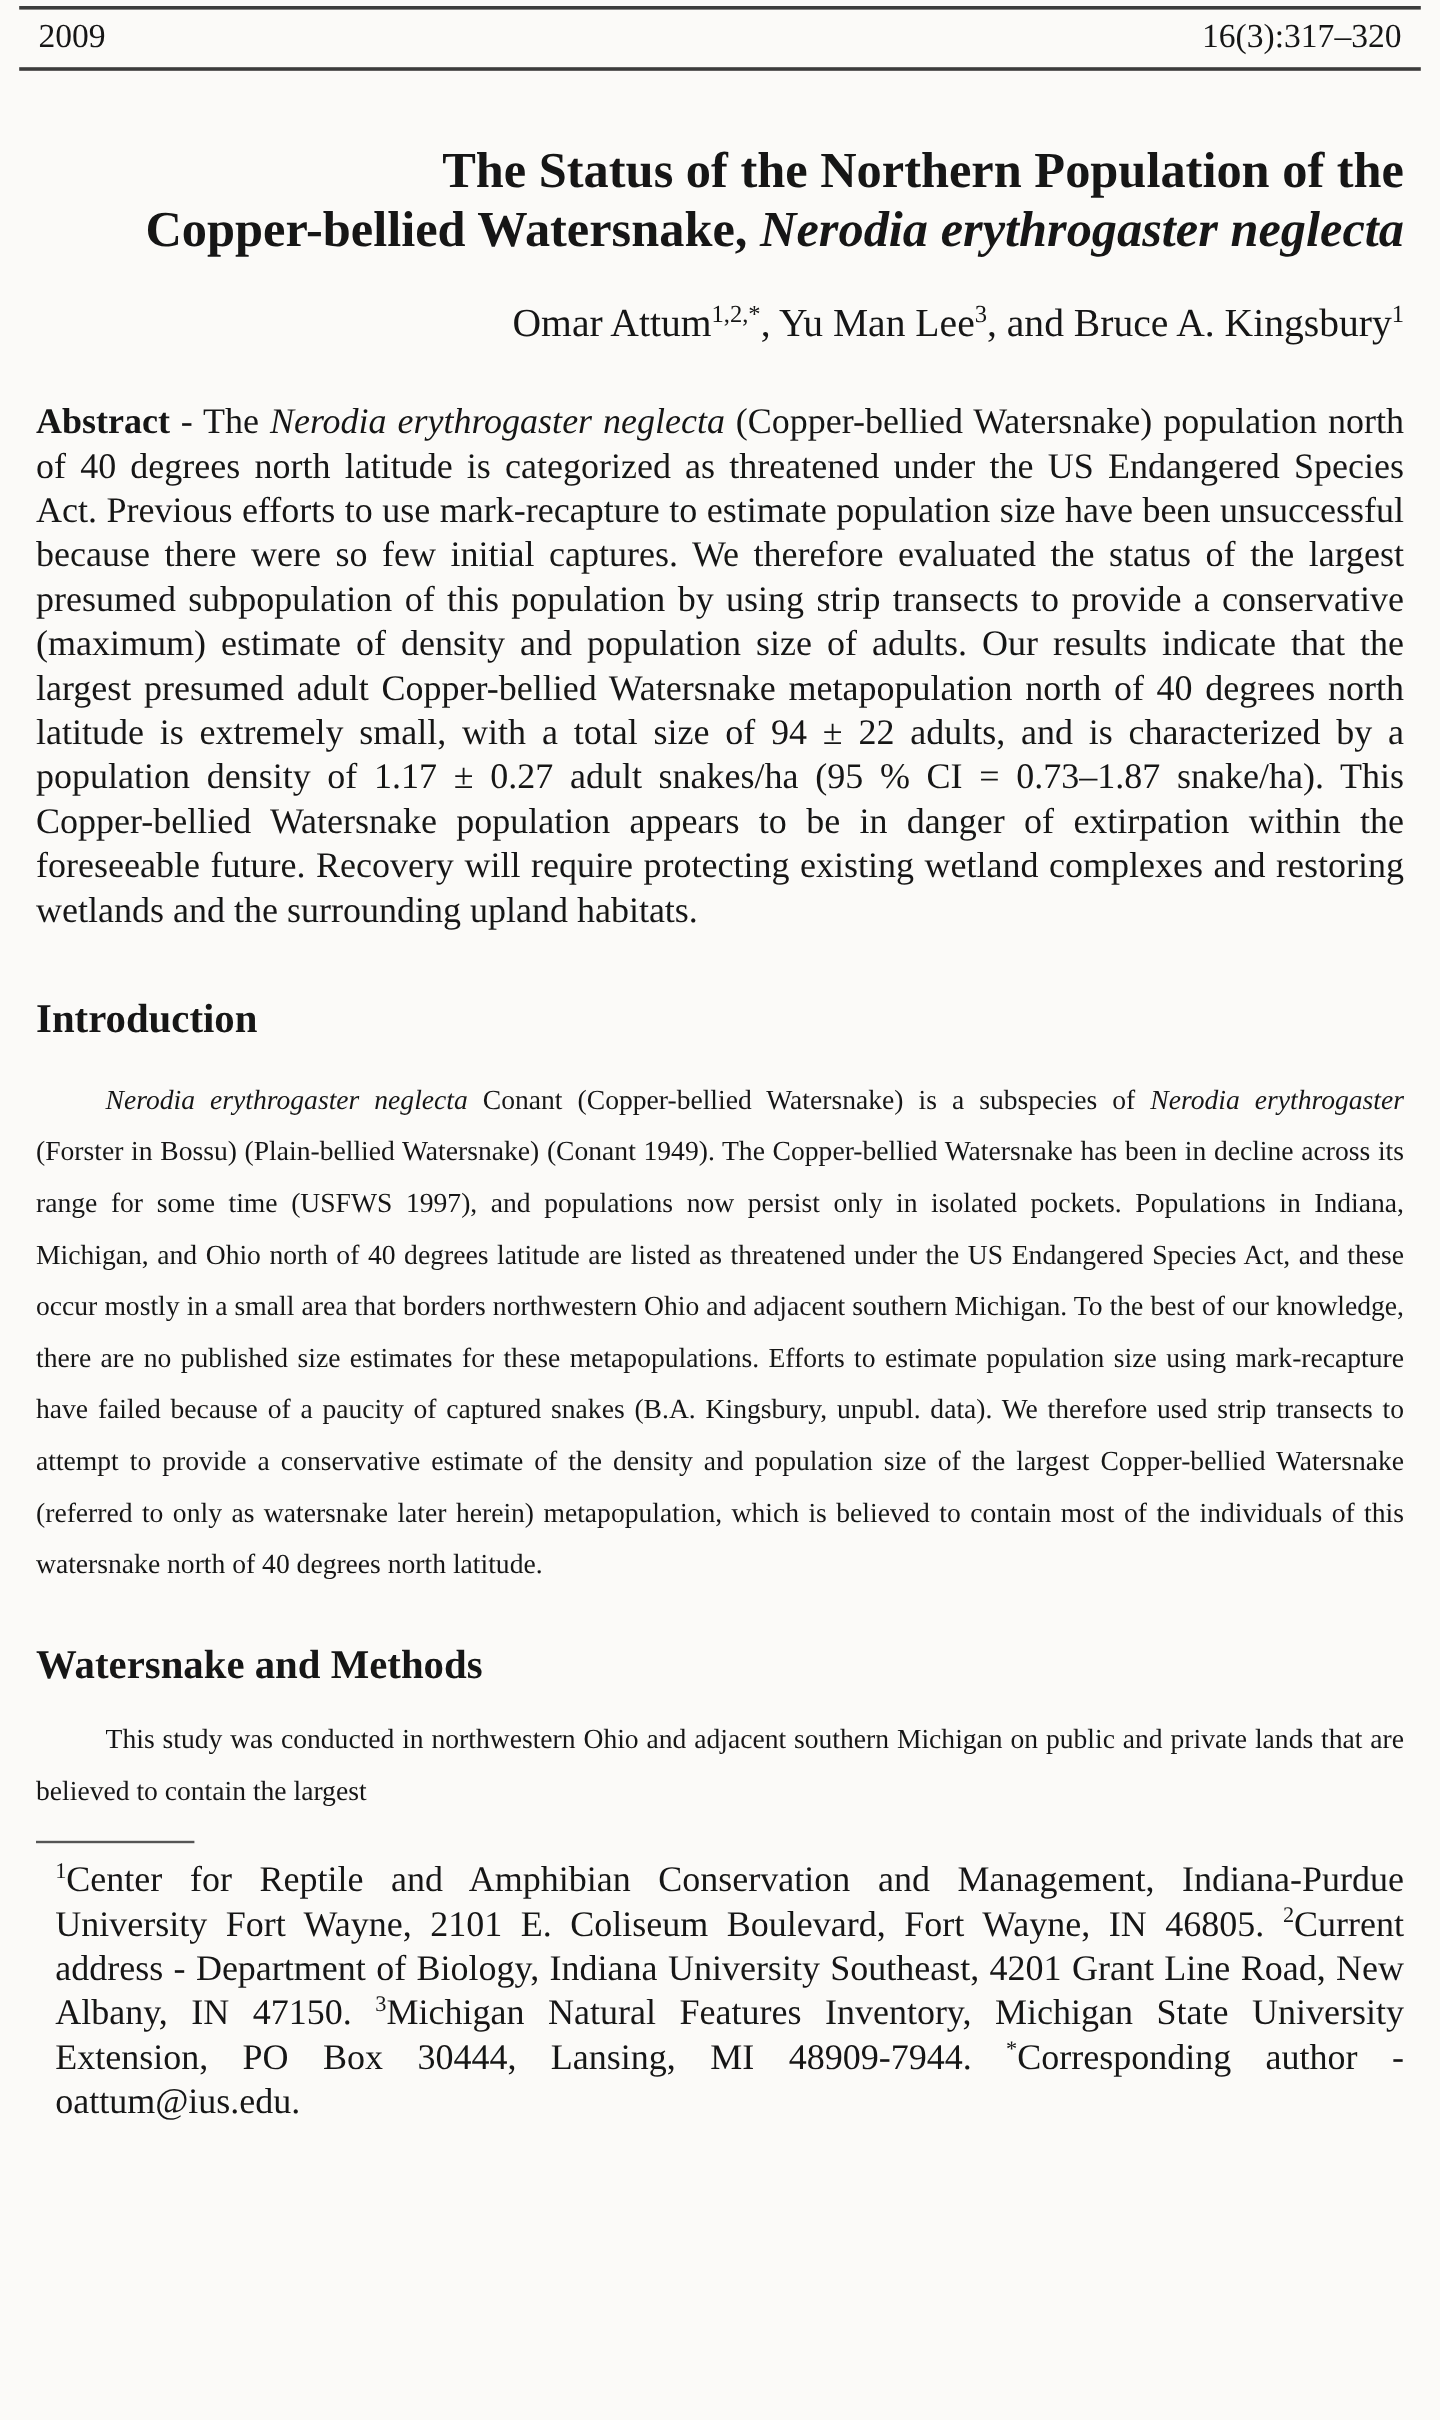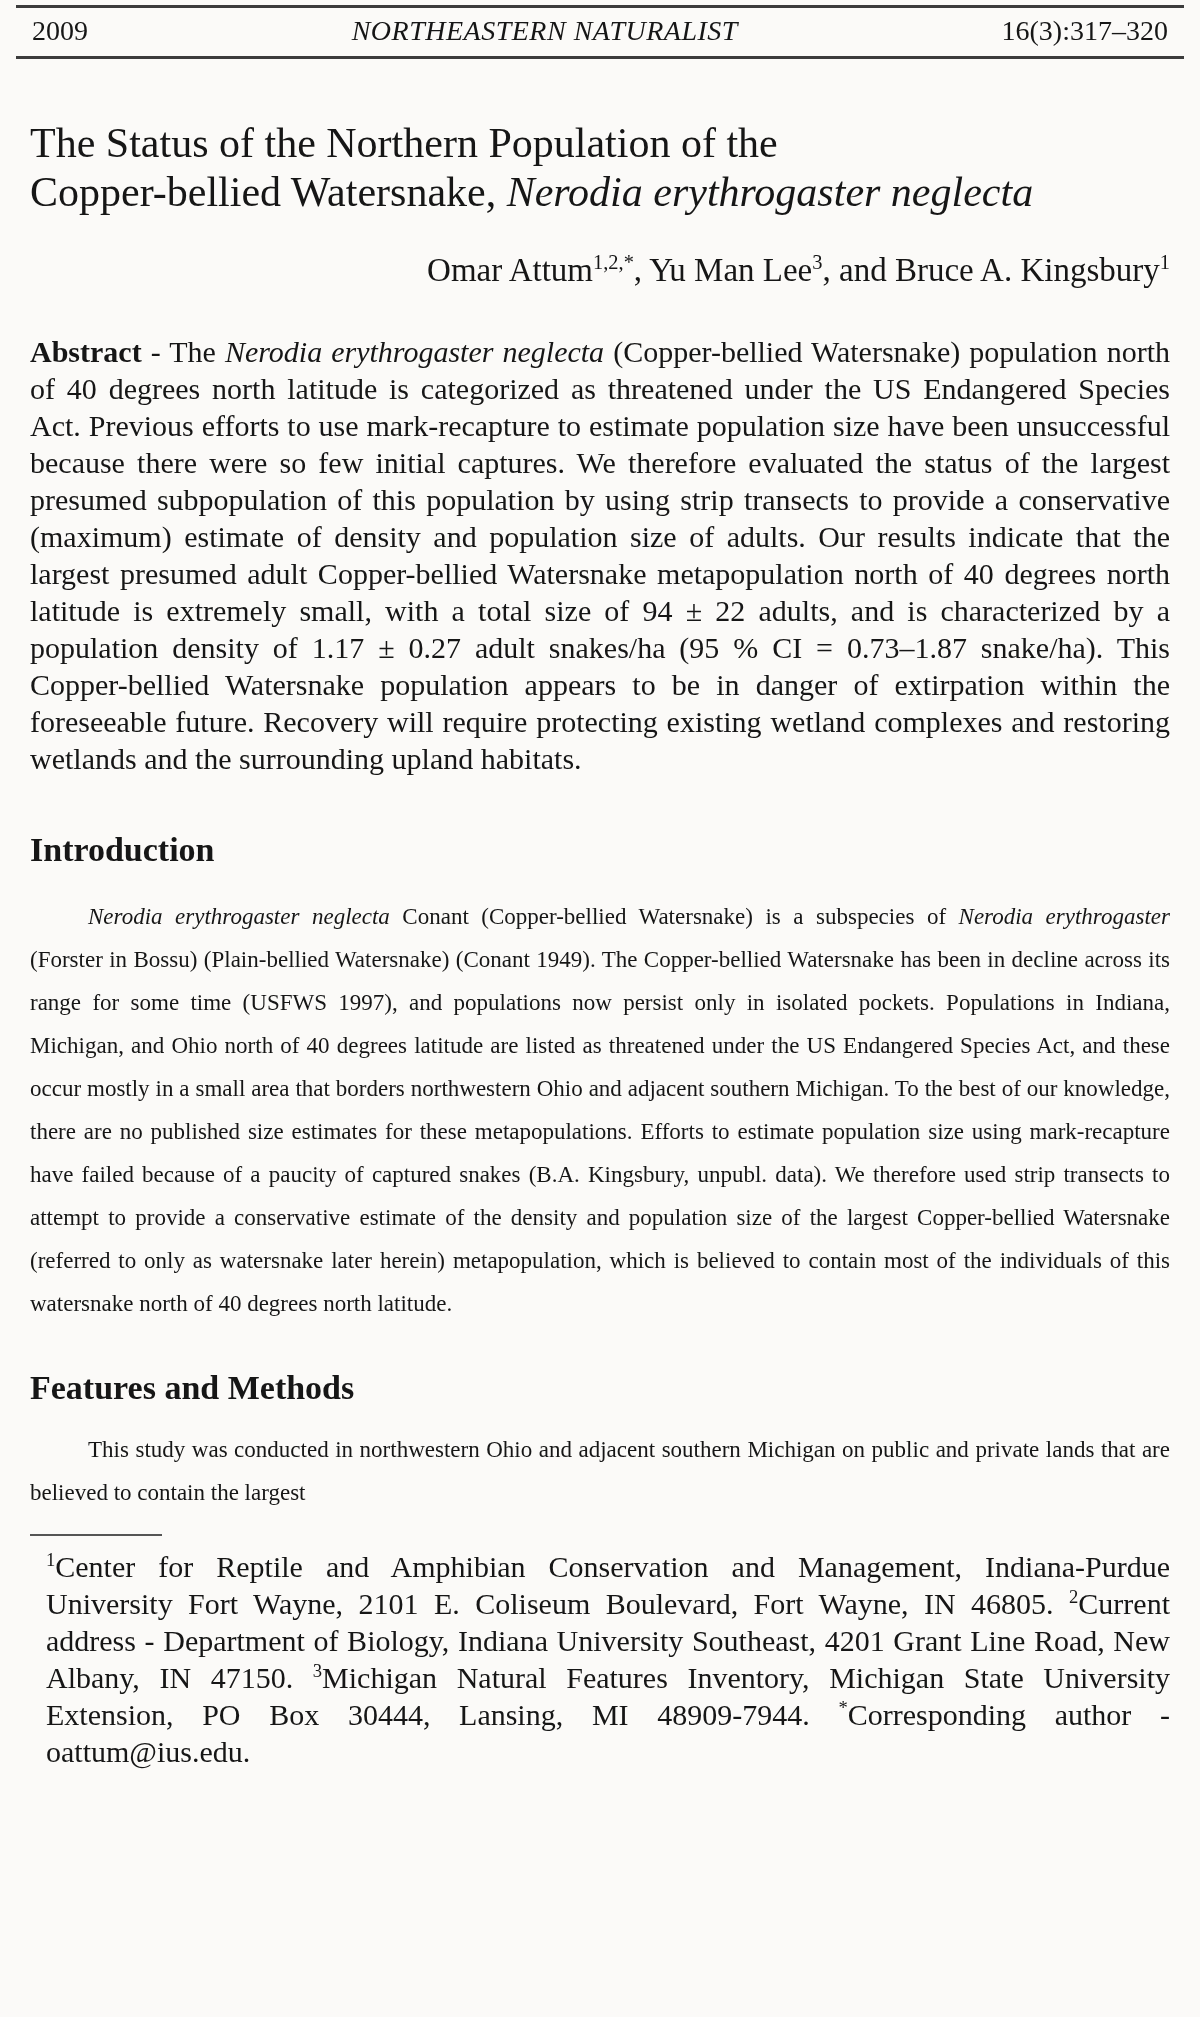--- a/index.html
+++ b/index.html
@@ -25,23 +25,23 @@
     display: flex;
     justify-content: space-between;
     align-items: baseline;
     padding: 7px 16px 9px 16px;
     font-size: 28px;
     gap: 48px;
   }
   .running-header .journal { font-style: italic; letter-spacing: 0.5px; }
   .title {
     margin: 60px 0 0 0;
-    text-align: left;
+    text-align: right;
     font-size: 42px;
-    font-weight: normal;
+    font-weight: bold;
     line-height: 1.16;
   }
   .title .species { font-style: italic; }
   .authors {
     margin: 36px 0 0 0;
     text-align: right;
     font-size: 33px;
   }
   sup {
     font-size: 62%;
@@ -85,35 +85,34 @@
     text-align: justify;
   }
 </style>
 </head>
 <body>
 
 <div class="page">
 
   <div class="running-header">
     <span>2009</span>
-    <span class="journal">NORTHEASTERN NATURALIST</span>
     <span>16(3):317–320</span>
   </div>
 
   <h1 class="title"><span>The Status of the Northern Population of the</span><br><span>Copper-bellied Watersnake, </span><span class="species">Nerodia erythrogaster neglecta</span></h1>
 
   <div class="authors"><span>Omar Attum</span><sup>1,2,*</sup><span>, </span><span>Yu Man Lee</span><sup>3</sup><span>, and </span><span>Bruce A. Kingsbury</span><sup>1</sup></div>
 
   <p class="abstract"><span class="label">Abstract</span><span> - The </span><span class="species">Nerodia erythrogaster neglecta</span><span> (Copper-bellied Watersnake) population north of 40 degrees north latitude is categorized as threatened under the US Endangered Species Act. Previous efforts to use mark-recapture to estimate population size have been unsuccessful because there were so few initial captures. We therefore evaluated the status of the largest presumed subpopulation of this population by using strip transects to provide a conservative (maximum) estimate of density and population size of adults. Our results indicate that the largest presumed adult Copper-bellied Watersnake metapopulation north of 40 degrees north latitude is extremely small, with a total size of 94 ± 22 adults, and is characterized by a population density of 1.17 ± 0.27 adult snakes/ha (95 % CI = 0.73–1.87 snake/ha). This Copper-bellied Watersnake population appears to be in danger of extirpation within the foreseeable future. Recovery will require protecting existing wetland complexes and restoring wetlands and the surrounding upland habitats.</span></p>
 
   <h2 class="section-heading">Introduction</h2>
 
   <p class="body-par"><i>Nerodia erythrogaster neglecta</i><span> Conant (Copper-bellied Watersnake) is a subspecies of </span><i>Nerodia erythrogaster</i><span> (Forster in Bossu) (Plain-bellied Watersnake) (Conant 1949). The Copper-bellied Watersnake has been in decline across its range for some time (USFWS 1997), and populations now persist only in isolated pockets. Populations in Indiana, Michigan, and Ohio north of 40 degrees latitude are listed as threatened under the US Endangered Species Act, and these occur mostly in a small area that borders northwestern Ohio and adjacent southern Michigan. To the best of our knowledge, there are no published size estimates for these metapopulations. Efforts to estimate population size using mark-recapture have failed because of a paucity of captured snakes (B.A. Kingsbury, unpubl. data). We therefore used strip transects to attempt to provide a conservative estimate of the density and population size of the largest Copper-bellied Watersnake (referred to only as watersnake later herein) metapopulation, which is believed to contain most of the individuals of this watersnake north of 40 degrees north latitude.</span></p>
 
-  <h2 class="section-heading second">Features and Methods</h2>
+  <h2 class="section-heading second">Watersnake and Methods</h2>
 
   <p class="body-par"><span>This study was conducted in northwestern Ohio and adjacent southern Michigan on public and private lands that are believed to contain the largest</span></p>
 
   <hr class="footnote-rule">
 
   <p class="footnotes"><sup>1</sup><span>Center for Reptile and Amphibian Conservation and Management, Indiana-Purdue University Fort Wayne, 2101 E. Coliseum Boulevard, Fort Wayne, IN 46805. </span><sup>2</sup><span>Current address - Department of Biology, Indiana University Southeast, 4201 Grant Line Road, New Albany, IN 47150. </span><sup>3</sup><span>Michigan Natural Features Inventory, Michigan State University Extension, PO Box 30444, Lansing, MI 48909-7944. </span><sup>*</sup><span>Corresponding author - oattum@ius.edu.</span></p>
 
 </div>
 
 </body></html>

